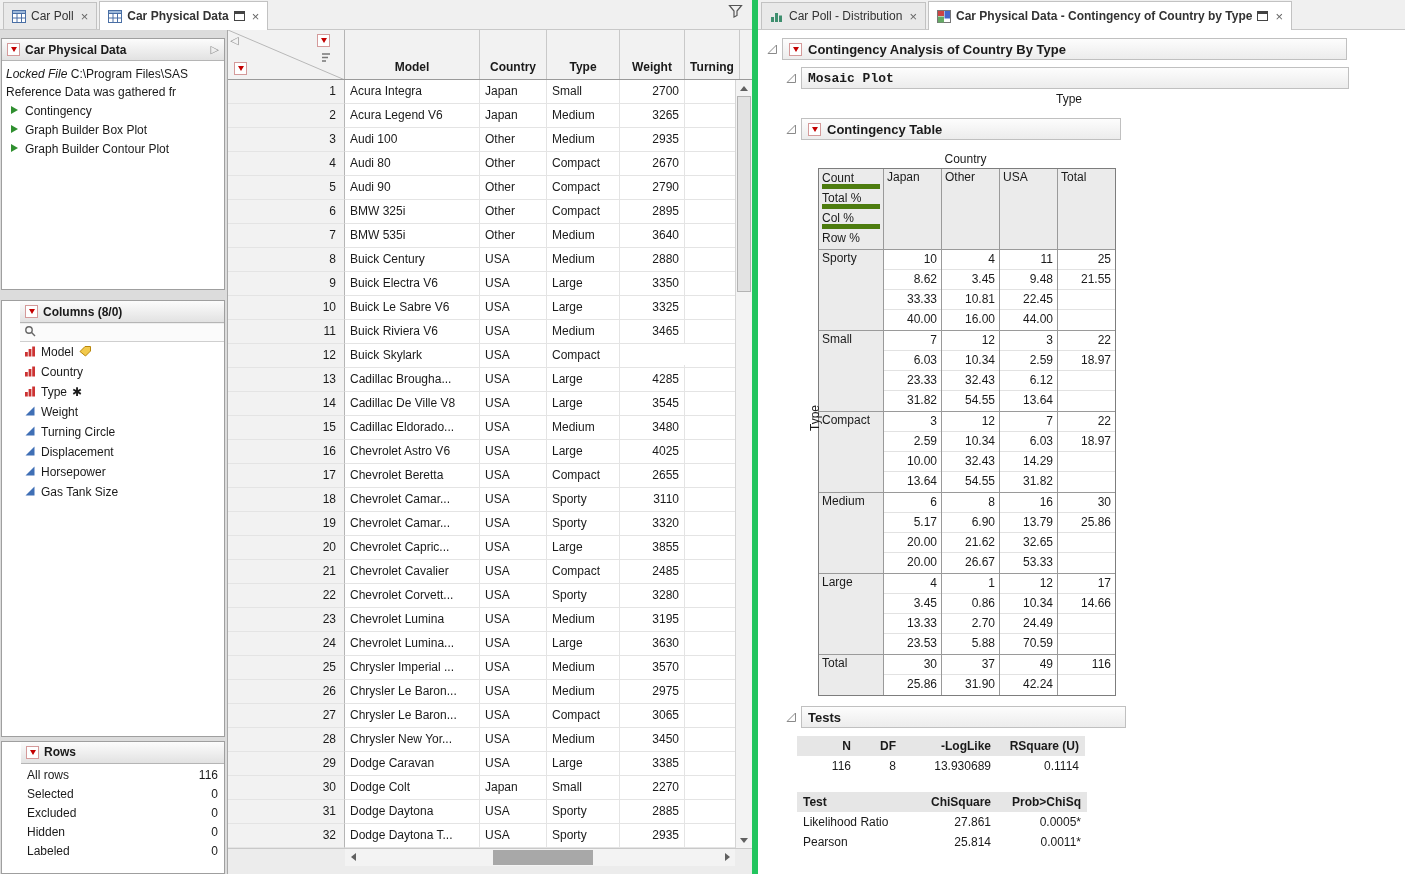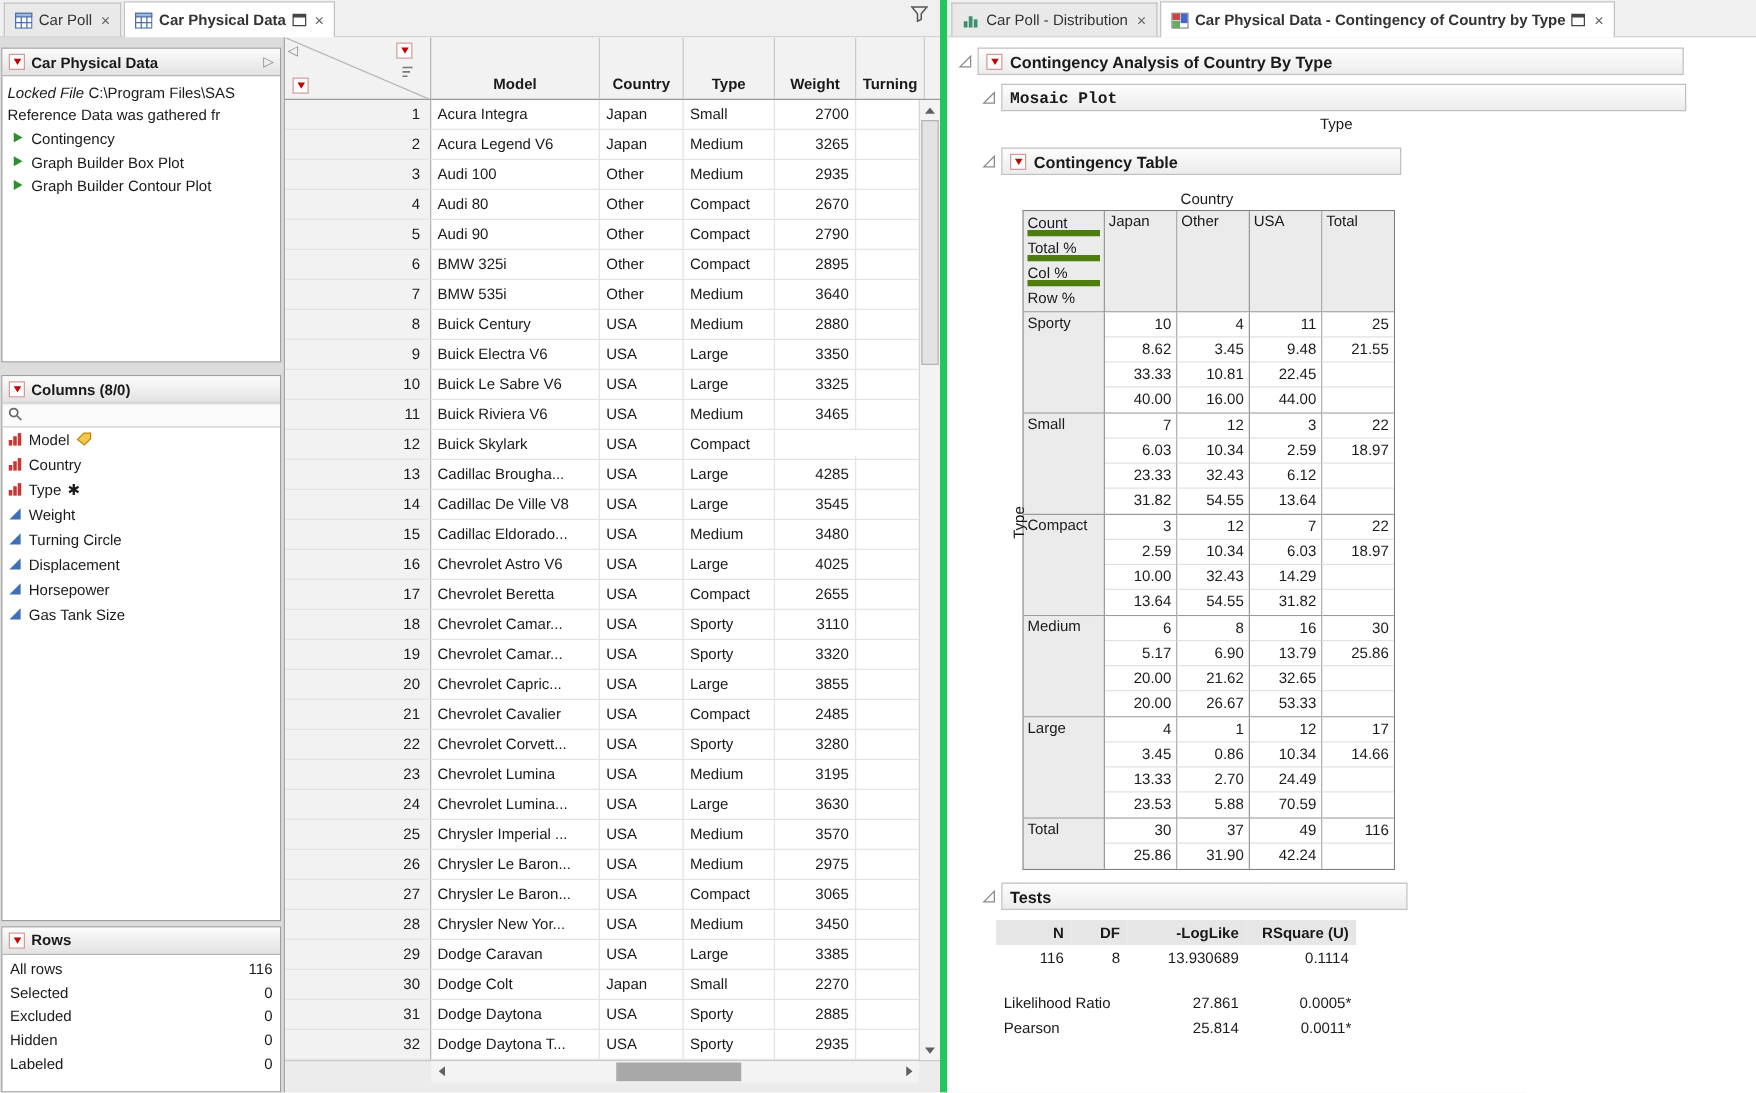--- a/index.html
+++ b/index.html
@@ -20,22 +20,22 @@
 
 .left-window { width:758px; display:flex; flex-direction:column; border-right:6px solid #22c55e; background:#ececec; flex-shrink:0; }
 .left-content { flex:1; display:flex; min-height:0; }
 
 .sidebar { width:228px; background:#dcdcdc; display:flex; flex-direction:column; padding:8px 2px 0 1px; border-right:1px solid #a8a8a8; flex-shrink:0; }
 .panel { background:#fff; border:1px solid #9f9f9f; display:flex; flex-direction:column; overflow:hidden; }
 .panel-header { background:linear-gradient(#fcfcfc,#e2e2e2); border-bottom:1px solid #b5b5b5; height:22px; padding:0 5px; font-weight:bold; display:flex; align-items:center; gap:5px; flex-shrink:0; }
 .panel-header .spacer { flex:1; }
 .expander { color:#8a8a8a; font-size:11px; }
 .table-panel { height:257px; }
-.columns-panel { height:445px; margin-top:10px; }
-.rows-panel { height:136px; margin-top:4px; }
+.columns-panel { height:445px; margin-top:10px;padding-left:18px; }
+.rows-panel { height:136px; margin-top:4px;padding-left:19px; }
 .tp-content { padding:4px 4px; line-height:18px; }
 .tp-line { white-space:nowrap; overflow:hidden; }
 .tp-prop { font-style:italic; }
 .script-item { display:flex; align-items:center; gap:6px; padding:1px 0 0 4px; height:19px; }
 .searchrow { border-bottom:1px solid #cfcfcf; background:#fbfbfb; height:19px; display:flex; align-items:center; padding:0 4px; border-top:1px solid #eee; }
 .col-item { display:flex; align-items:center; gap:5px; height:20px; padding:0 4px; }
 .rows-stats { padding:2px 6px 0 6px; }
 .stat-row { display:flex; height:19px; align-items:center; }
 .stat-label { flex:1; }
 .stat-value { text-align:right; }
@@ -860,20 +860,24 @@
               <div class="tcell head" style="width:95px;">-LogLike</div>
               <div class="tcell head" style="width:88px;">RSquare (U)</div>
             </div><div class="trow">
               <div class="tcell" style="width:60px;">116</div>
               <div class="tcell" style="width:45px;">8</div>
               <div class="tcell" style="width:95px;">13.930689</div>
               <div class="tcell" style="width:88px;">0.1114</div>
             </div></div>
         <div style="height:16px;"></div>
         <div class="tgrid"><div class="trow">
+              <div class="tcell head left" style="width:112px;">Test</div>
+              <div class="tcell head" style="width:88px;">ChiSquare</div>
+              <div class="tcell head" style="width:90px;">Prob&gt;ChiSq</div>
+            </div><div class="trow">
               <div class="tcell left" style="width:112px;">Likelihood Ratio</div>
               <div class="tcell" style="width:88px;">27.861</div>
               <div class="tcell" style="width:90px;">0.0005*</div>
             </div><div class="trow">
               <div class="tcell left" style="width:112px;">Pearson</div>
               <div class="tcell" style="width:88px;">25.814</div>
               <div class="tcell" style="width:90px;">0.0011*</div>
             </div></div>
       </div>
 

